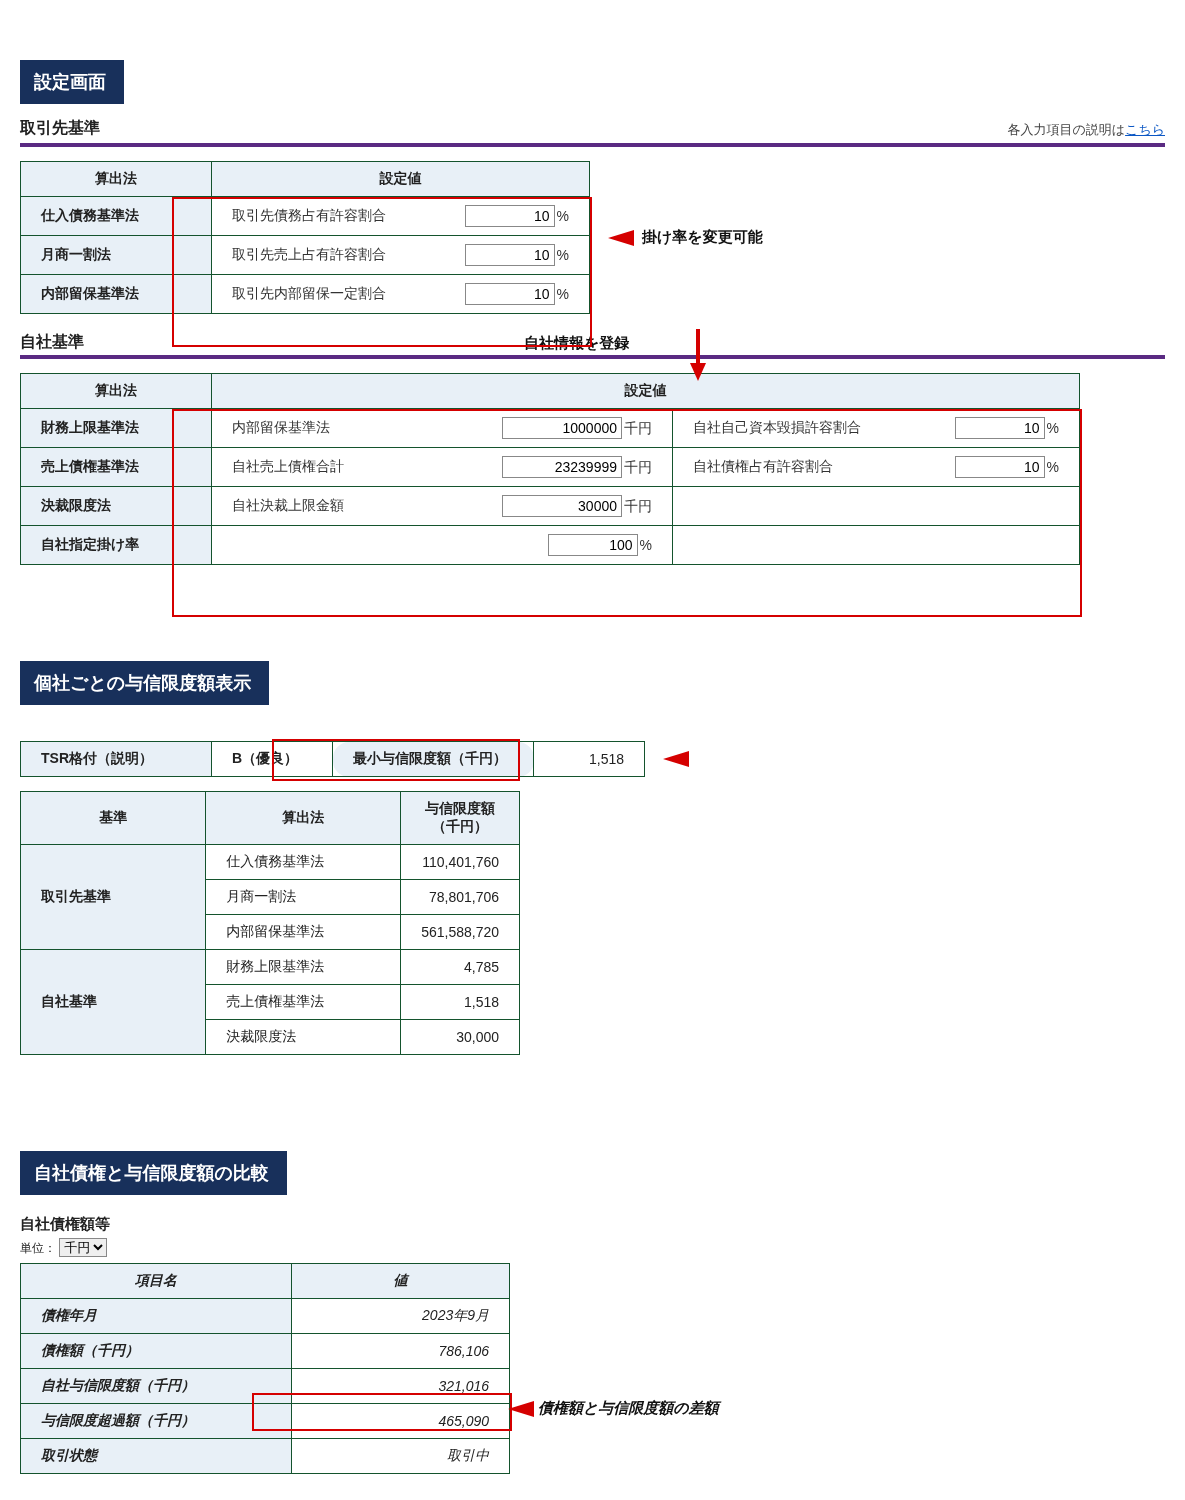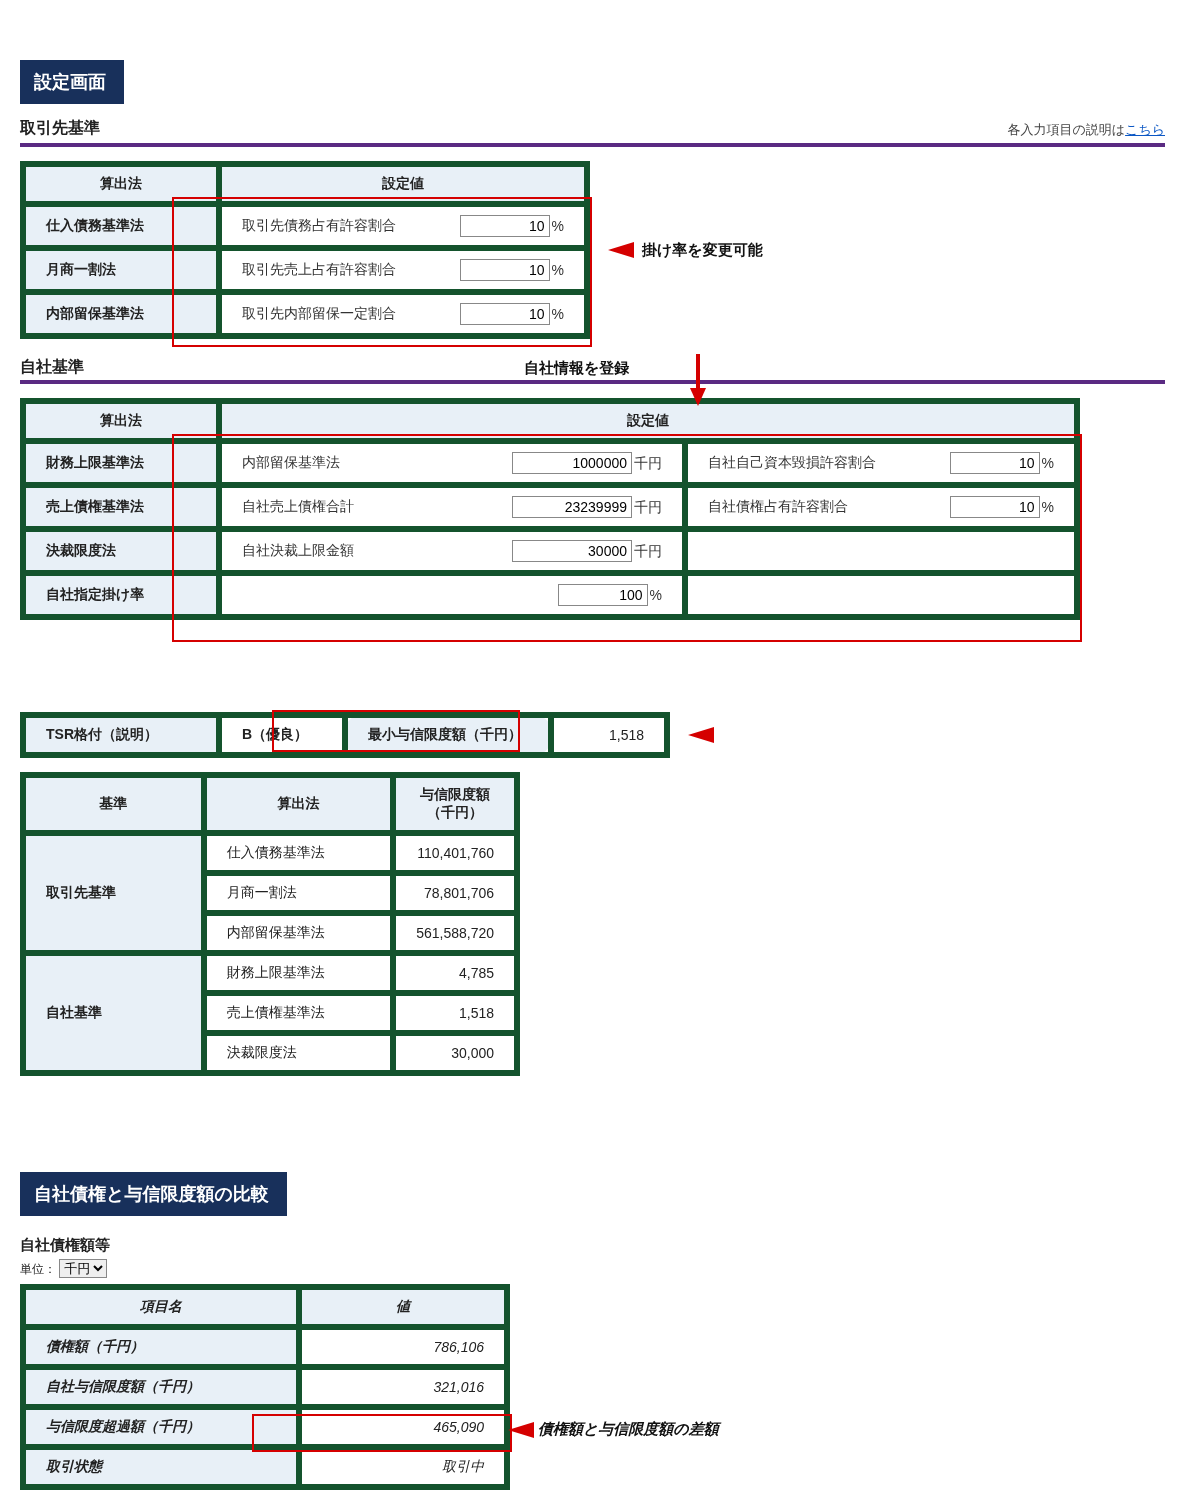--- a/index.html
+++ b/index.html
@@ -4,21 +4,21 @@
 <style>
   html,body{margin:0;padding:0;font-family:"Meiryo","Hiragino Kaku Gothic Pro",sans-serif;font-size:14px;color:#222;background:#fff;}
   .page{width:1185px;padding:20px 20px 40px 20px;box-sizing:border-box;}
   .section-header{display:inline-block;background:#18305b;color:#fff;font-weight:bold;padding:10px 18px 10px 14px;font-size:18px;margin-top:40px;}
   .sub-line{display:flex;align-items:flex-end;justify-content:space-between;margin:14px 0 4px 0;}
   .sub-title{font-weight:bold;font-size:16px;}
   .help-text{font-size:13px;color:#444;}
   .help-link{color:#0b57c4;text-decoration:underline;cursor:pointer;}
   .purple-hr{height:4px;background:linear-gradient(#5a2a82,#5a2a82);margin:2px 0 14px 0;}
   table.grid{border-collapse:collapse;}
-  table.grid th,table.grid td{border:6px solid #14532d;padding:8px 20px;font-size:14px;vertical-align:middle;}
+  table.grid th,table.grid td{border:1px solid #14532d;padding:8px 20px;font-size:14px;vertical-align:middle;}
   table.grid th{background:#e8f0f7;font-weight:bold;text-align:center;}
   table.grid td.rowhead{background:#e8f0f7;font-weight:bold;text-align:left;width:150px;}
   .setting-cell{display:flex;align-items:center;gap:12px;justify-content:space-between;}
   .setting-label{flex:1;text-align:left;color:#333;}
   .num-input{width:110px;text-align:right;border:1px solid #888;padding:2px 4px;font-size:14px;}
   .unit{margin-left:2px;color:#333;}
   
   .rel{position:relative;}
   .redbox{position:absolute;border:2px solid #d50000;pointer-events:none;}
   .arrow-row{display:flex;align-items:center;gap:8px;}
@@ -169,20 +169,21 @@
       <td></td>
     </tr>
   </tbody>
       </table>
   <div class="redbox" style="left:152px;top:36px;width:906px;height:204px;"></div>
 </div>
 
 <div class="spacer-lg"></div>
 
 
+<div class="section-header"><span>個社ごとの与信限度額表示</span></div>
 
 <div class="spacer"></div>
 
 <div class="rel" style="width:1145px;">
   <div style="display:flex;align-items:center;gap:18px;">
     <table class="grid small-table">
       <tbody>
             <tr>
         <td class="rowhead" style="width:150px;">TSR格付（説明）</td>
         <td style="width:80px;font-weight:bold;" class="left">B（優良）</td>
@@ -250,20 +251,24 @@
 
 <div class="rel" style="width:1145px;font-style:italic;">
   <div style="display:flex;align-items:flex-end;gap:18px;">
     <table class="grid small-table" style="width:490px;">
       <tbody>
             <tr>
         <th style="width:230px;">項目名</th>
         <th>値</th>
       </tr>
       <tr>
+        <td class="rowhead">債権年月</td>
+        <td class="right">2023年9月</td>
+      </tr>
+      <tr>
         <td class="rowhead">債権額（千円）</td>
         <td class="right">786,106</td>
       </tr>
       <tr>
         <td class="rowhead">自社与信限度額（千円）</td>
         <td class="right">321,016</td>
       </tr>
       <tr>
         <td class="rowhead">与信限度超過額（千円）</td>
         <td class="right">465,090</td>

